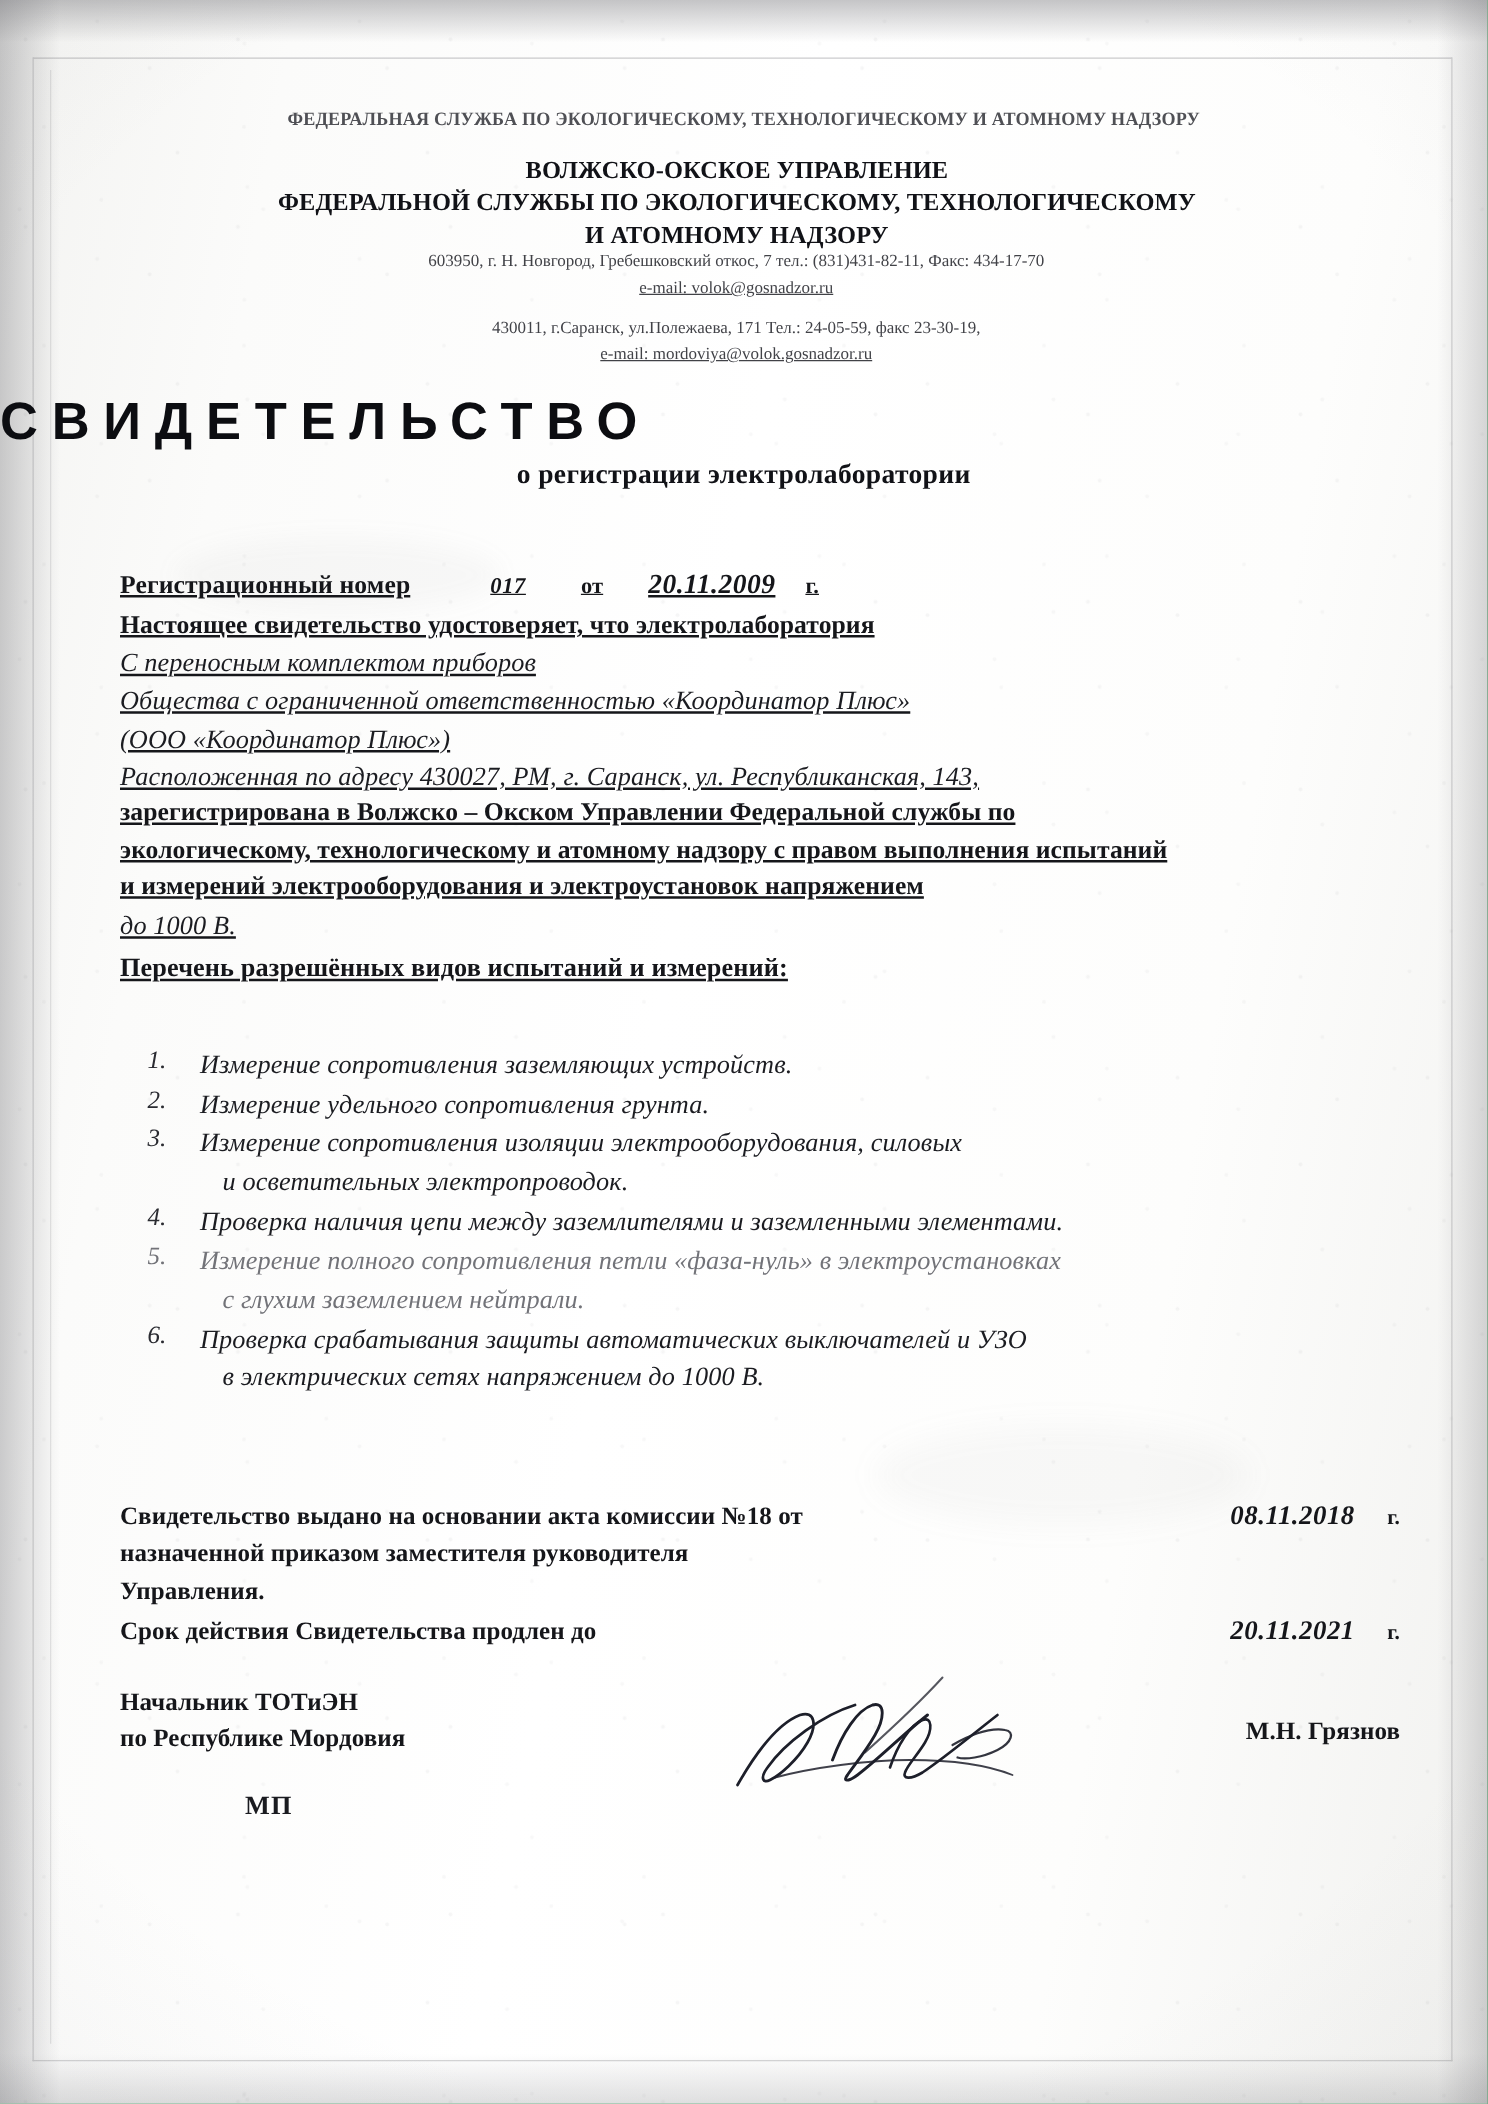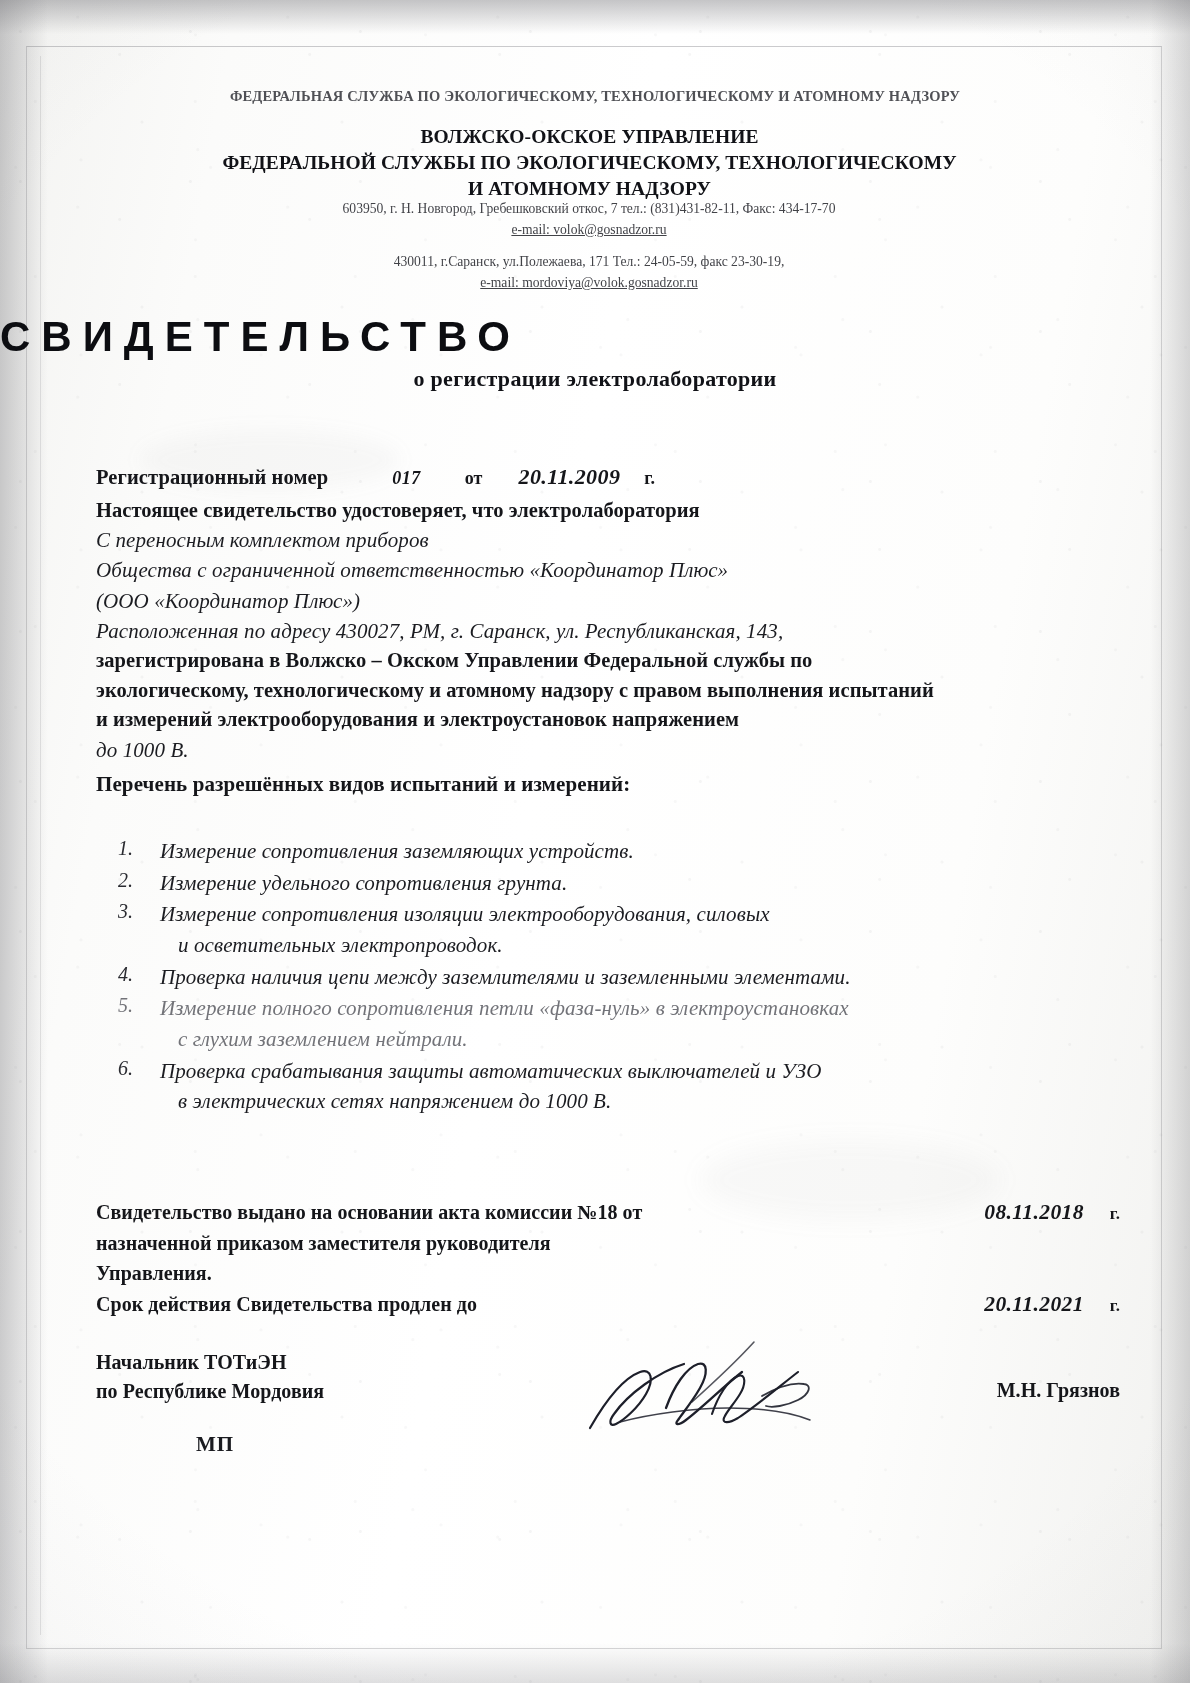--- a/index.html
+++ b/index.html
@@ -147,21 +147,22 @@
     font-weight: 700;
     letter-spacing: .3px;
     color: #111217;
   }
 
   
   .body-block {
     position: absolute;
     left: 96px;
     right: 78px;
-    top: 464px;
+    top: 454px;
+    text-decoration: underline;
   }
   .row-reg {
     display: flex;
     align-items: baseline;
     font-size: 20.5px;
     font-weight: 700;
     letter-spacing: .1px;
     margin-bottom: 6px;
   }
   .row-reg .lbl { margin-right: 0; }
@@ -263,21 +264,21 @@
   }
 
   .sign-block {
     position: absolute;
     left: 96px;
     right: 70px;
     top: 1348px;
   }
   .sign-row {
     display: flex;
-    align-items: center;
+    align-items: flex-start;
     justify-content: space-between;
   }
   .sign-title {
     font-size: 20px;
     font-weight: 700;
     line-height: 1.45;
     letter-spacing: .05px;
   }
   .sign-name {
     font-size: 20px;

